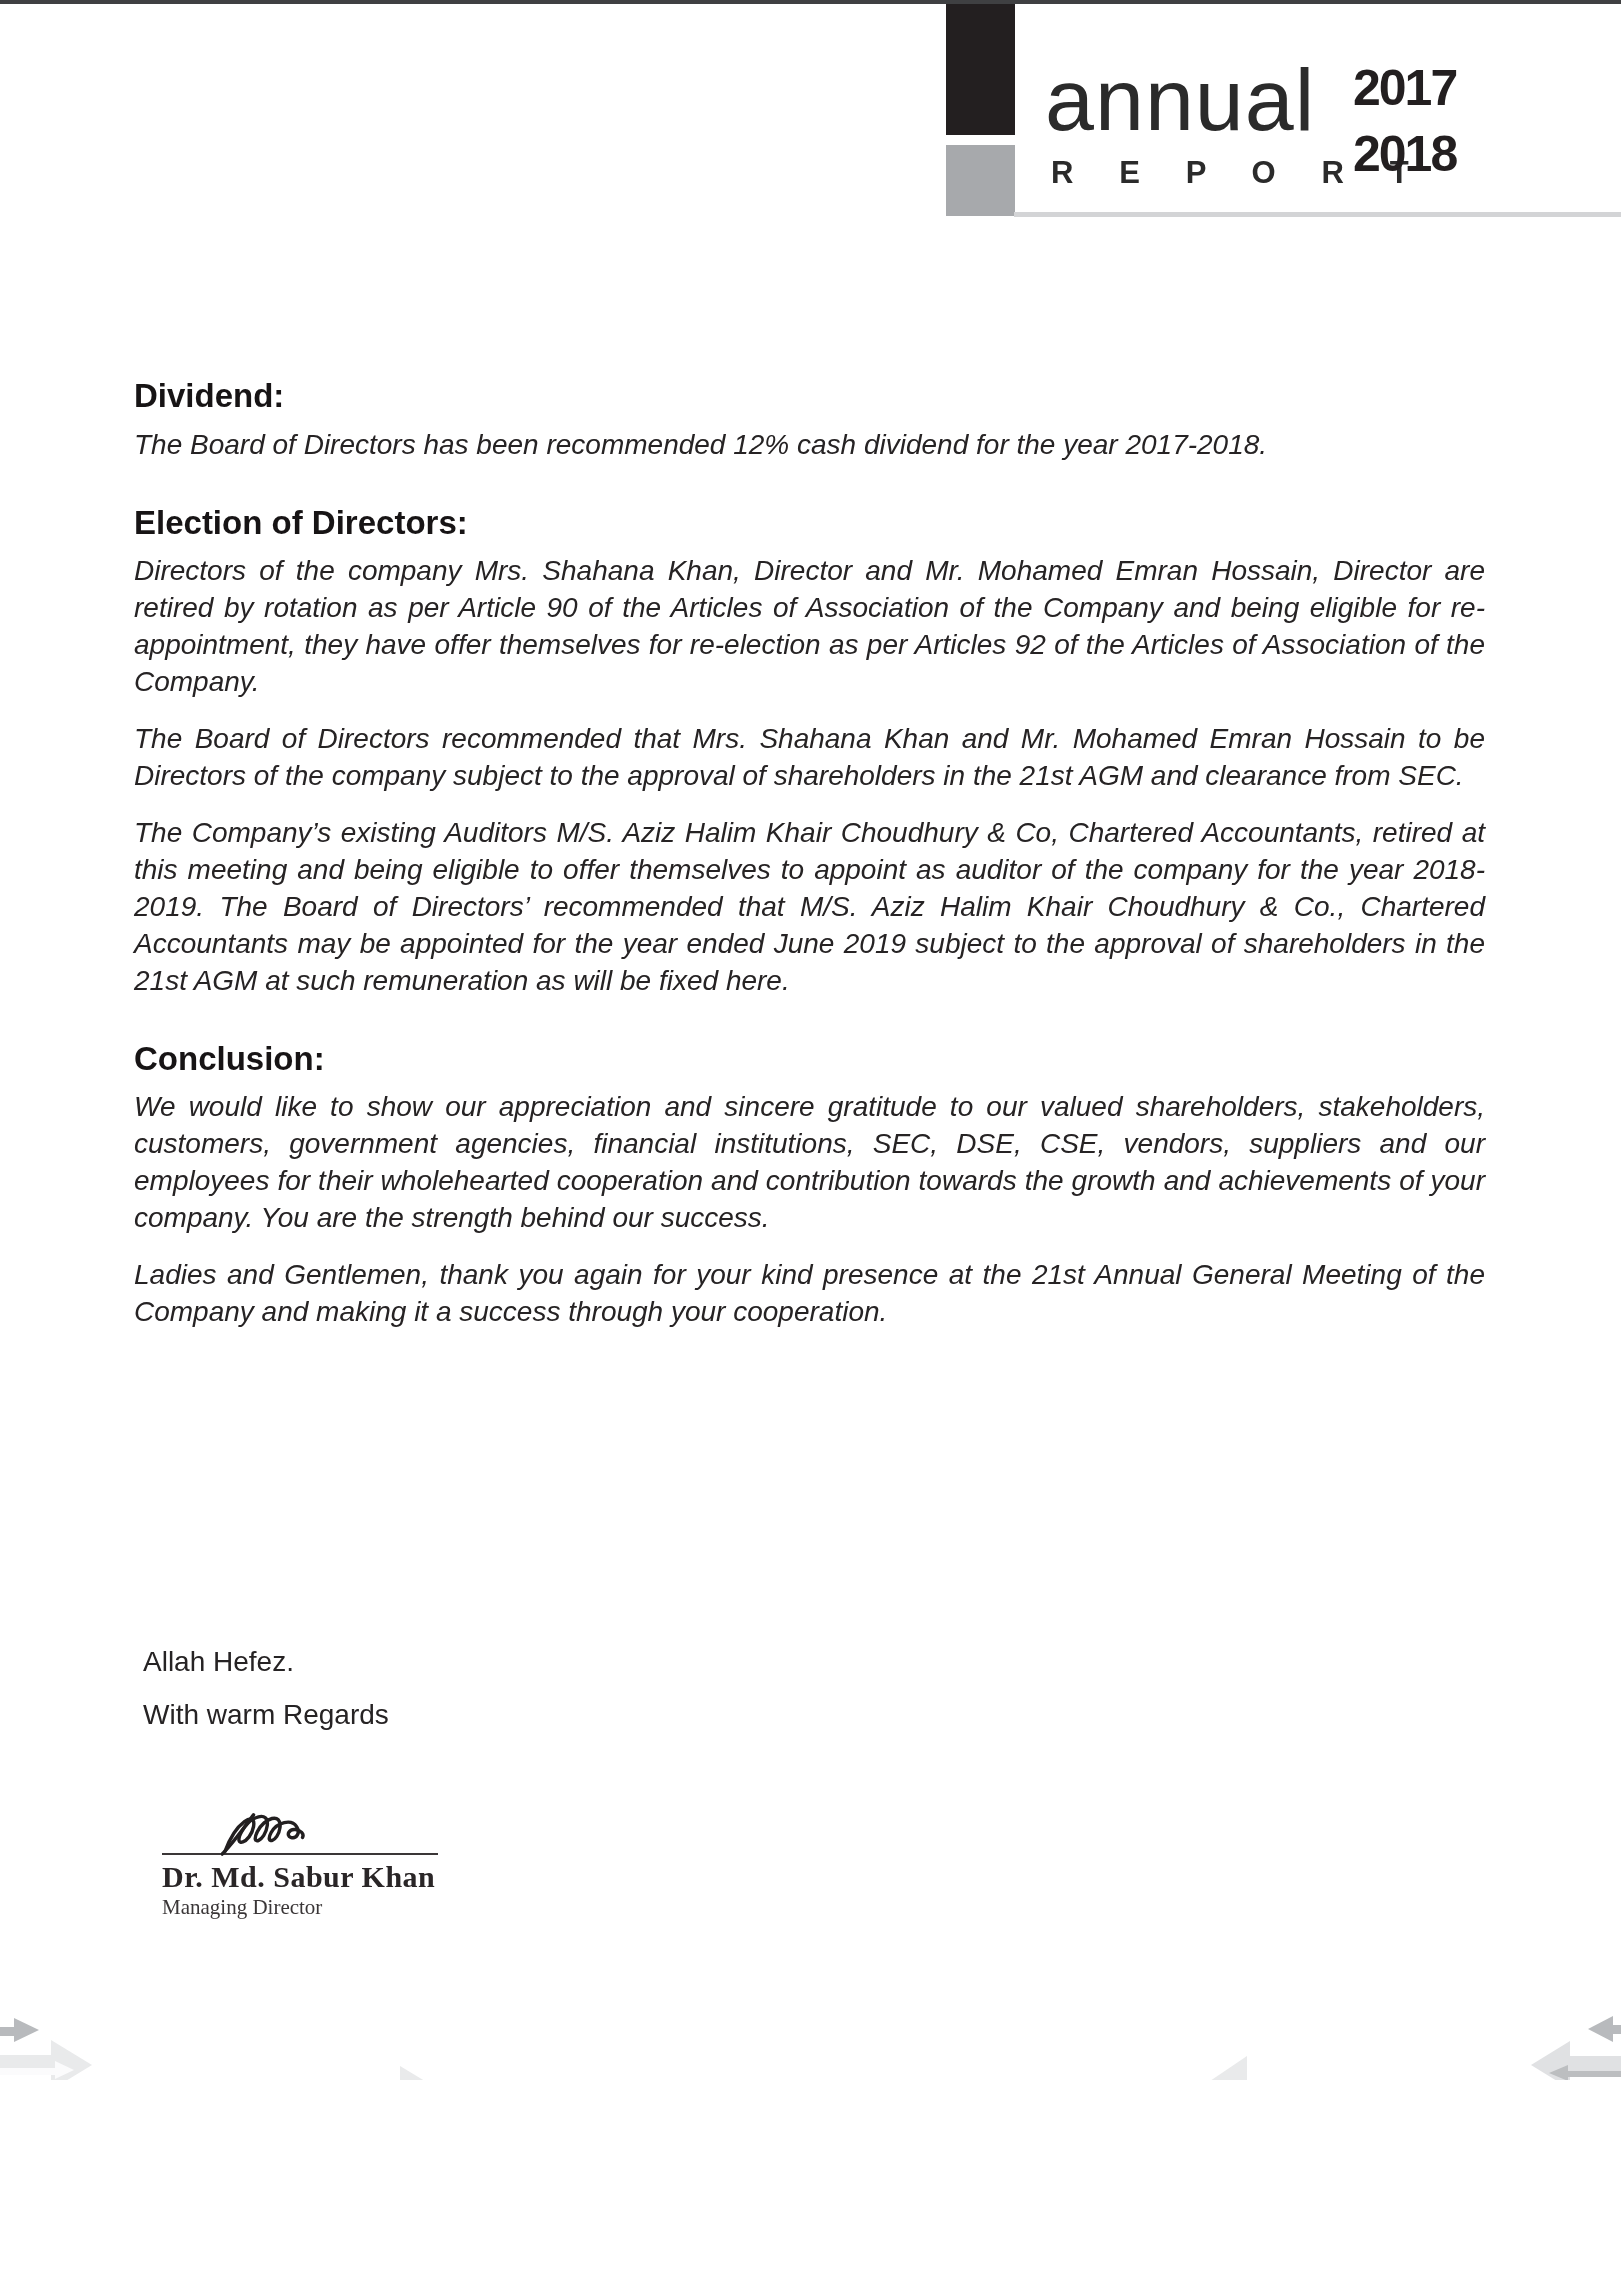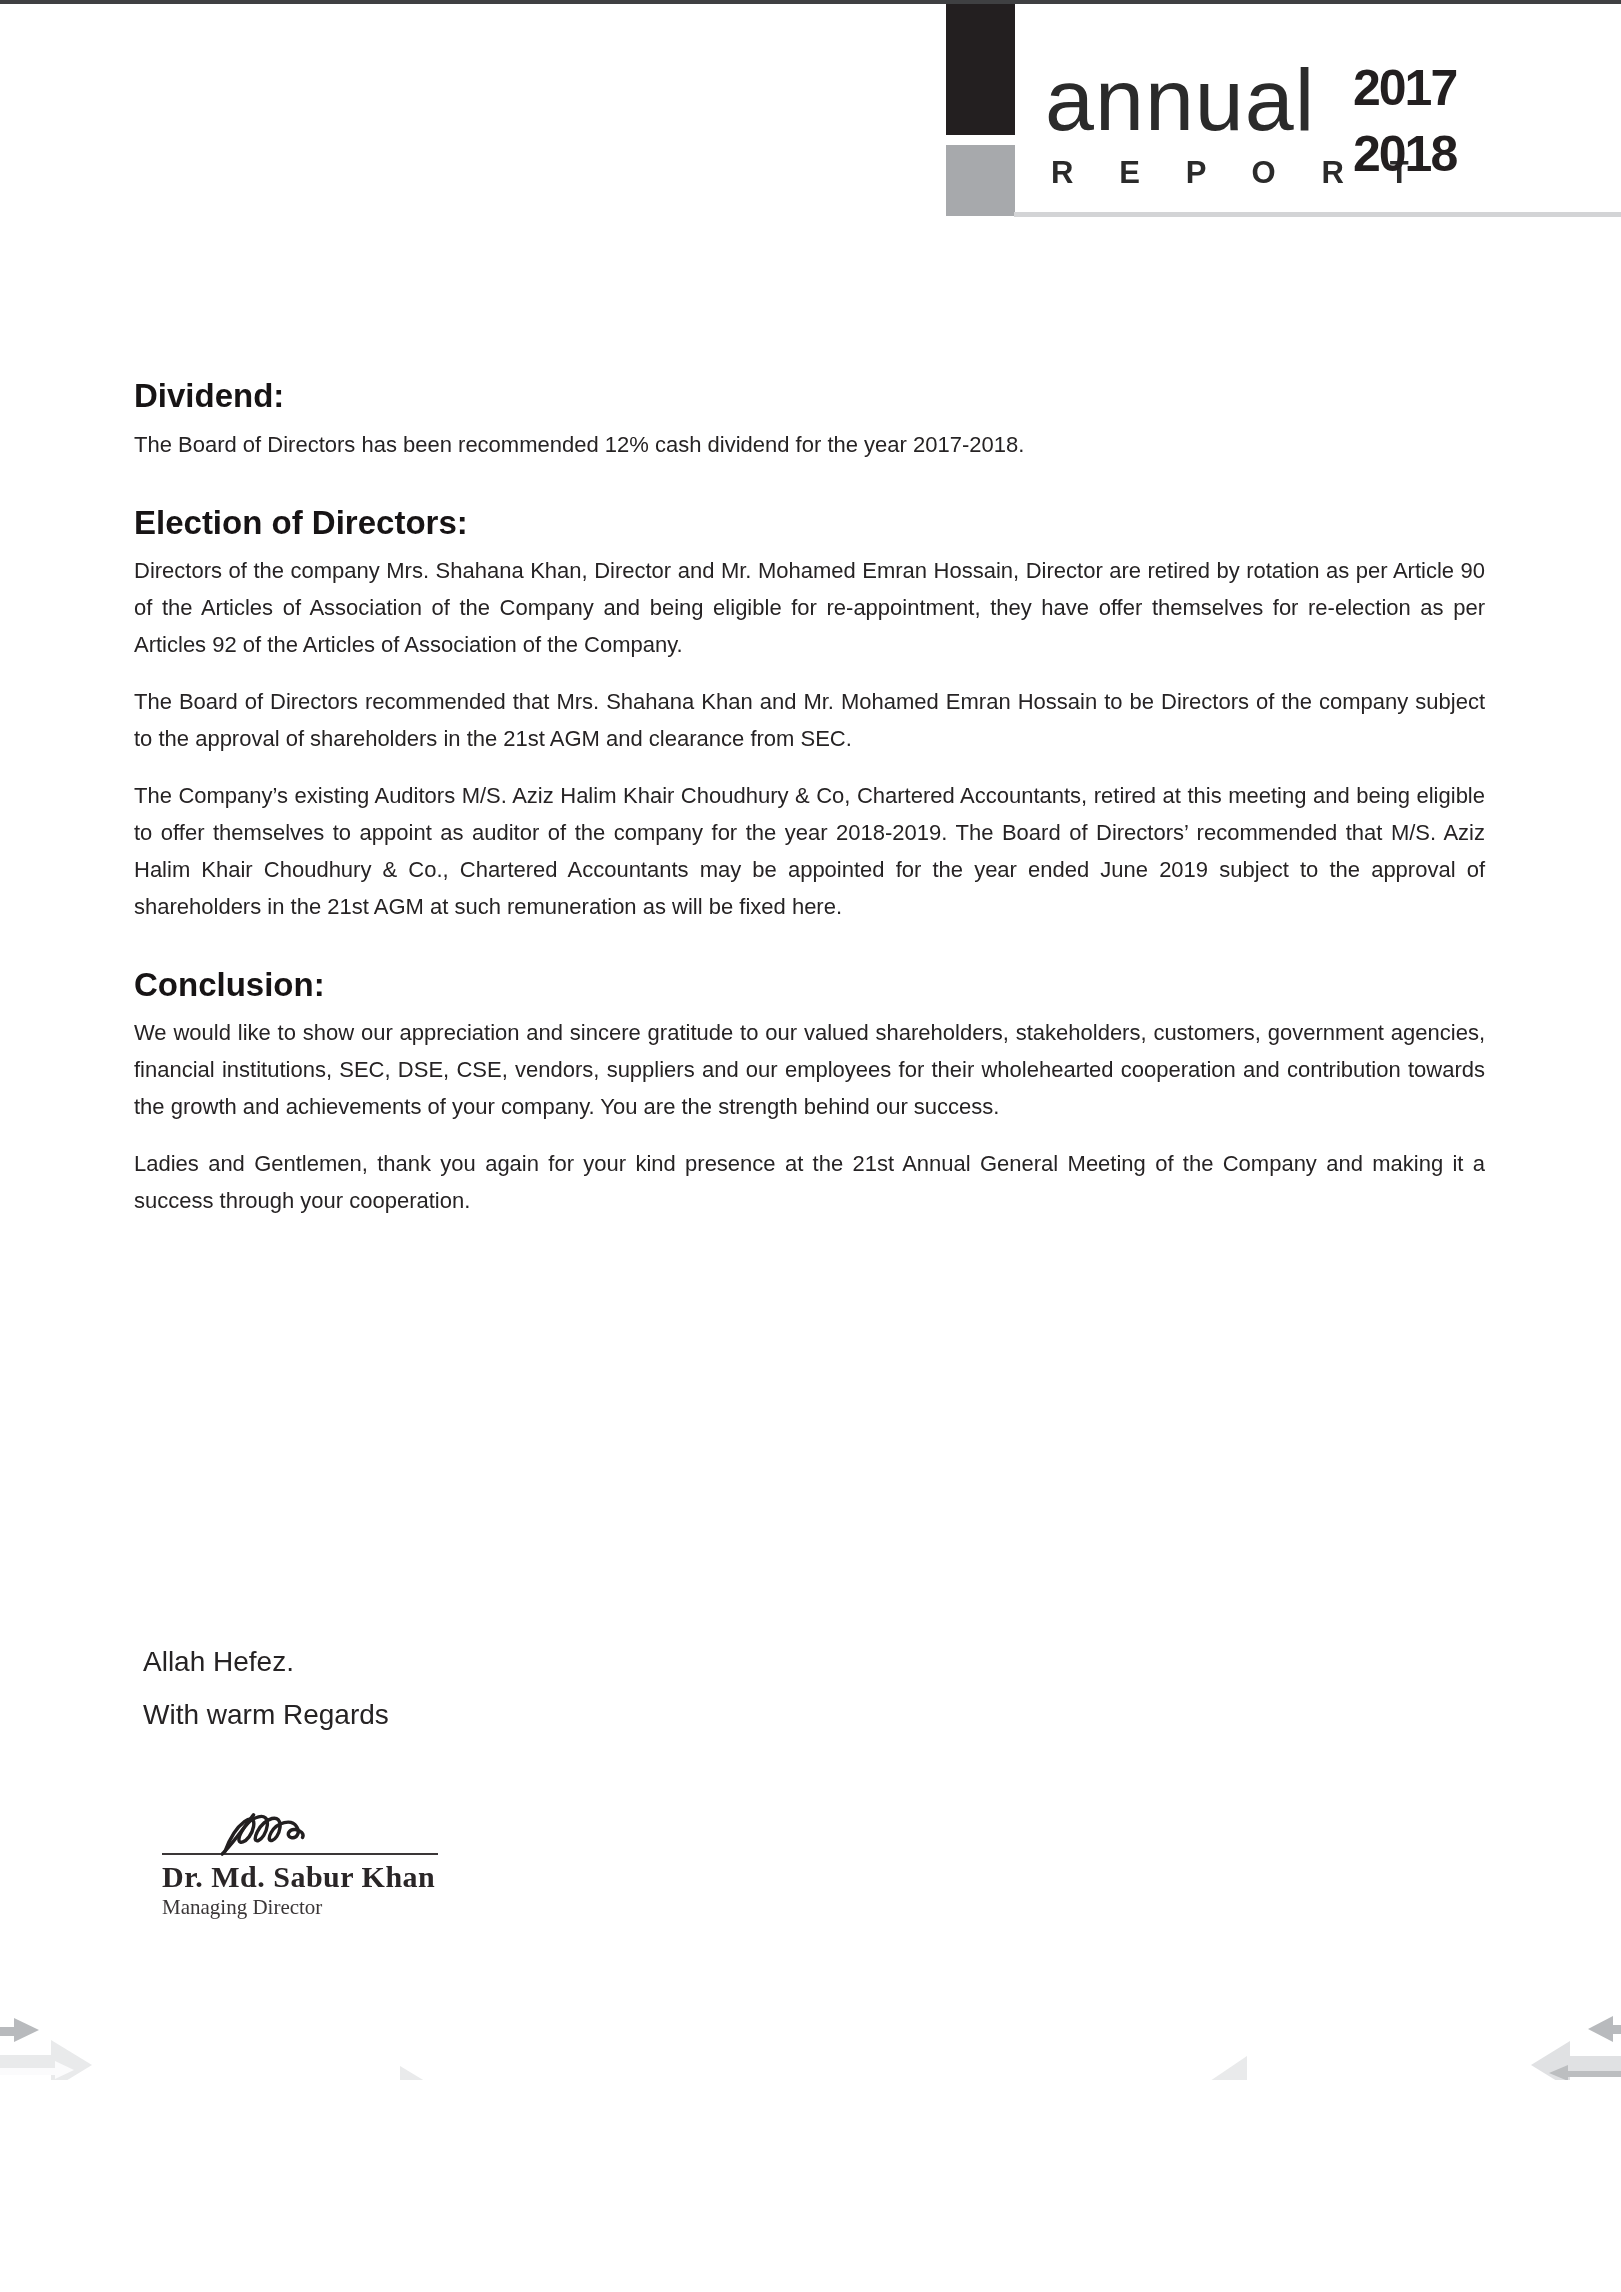--- a/index.html
+++ b/index.html
@@ -18,21 +18,21 @@
               color:#2b2b2b;font-weight:400;}
   .brand-sub{left:1051px;top:155px;font-size:31px;font-weight:700;letter-spacing:18.6px;
              color:#2b2b2b;line-height:35px;}
   .brand-years{left:1353px;top:55px;font-size:50px;font-weight:800;letter-spacing:-2px;
                line-height:66px;color:#231f20;}
 
   
   .content{left:134px;top:379px;width:1351px;}
   .sec-heading{font-size:33px;font-weight:700;color:#171415;margin:43px 0 13.7px 0;line-height:33px;}
   .sec-heading.first{margin-top:0;}
-  .content p{font-size:22px;line-height:37px;margin:0 0 19.6px 0;text-align:justify;color:#262324;}
+  .content p{font-size:28px;line-height:37px;margin:0 0 19.6px 0;text-align:justify;color:#262324;font-style:italic;}
 
   
   .closing{left:143px;top:1635px;font-size:28px;line-height:53px;color:#262324;}
   .sig-block{left:162px;top:1808px;width:276px;text-align:left;}
   .sig-scribble{display:block;margin:0 auto -3.9px 59px;}
   .sig-line{border-top:2.9px solid #3a3637;width:276px;height:0;margin:0;}
   .sig-name{font-family:"Liberation Serif",serif;font-weight:700;font-size:30px;
             color:#2a2627;margin-top:4.9px;line-height:33px;letter-spacing:0.5px;}
   .sig-title{font-family:"Liberation Serif",serif;font-size:21px;color:#3a3637;line-height:29px;}
 

